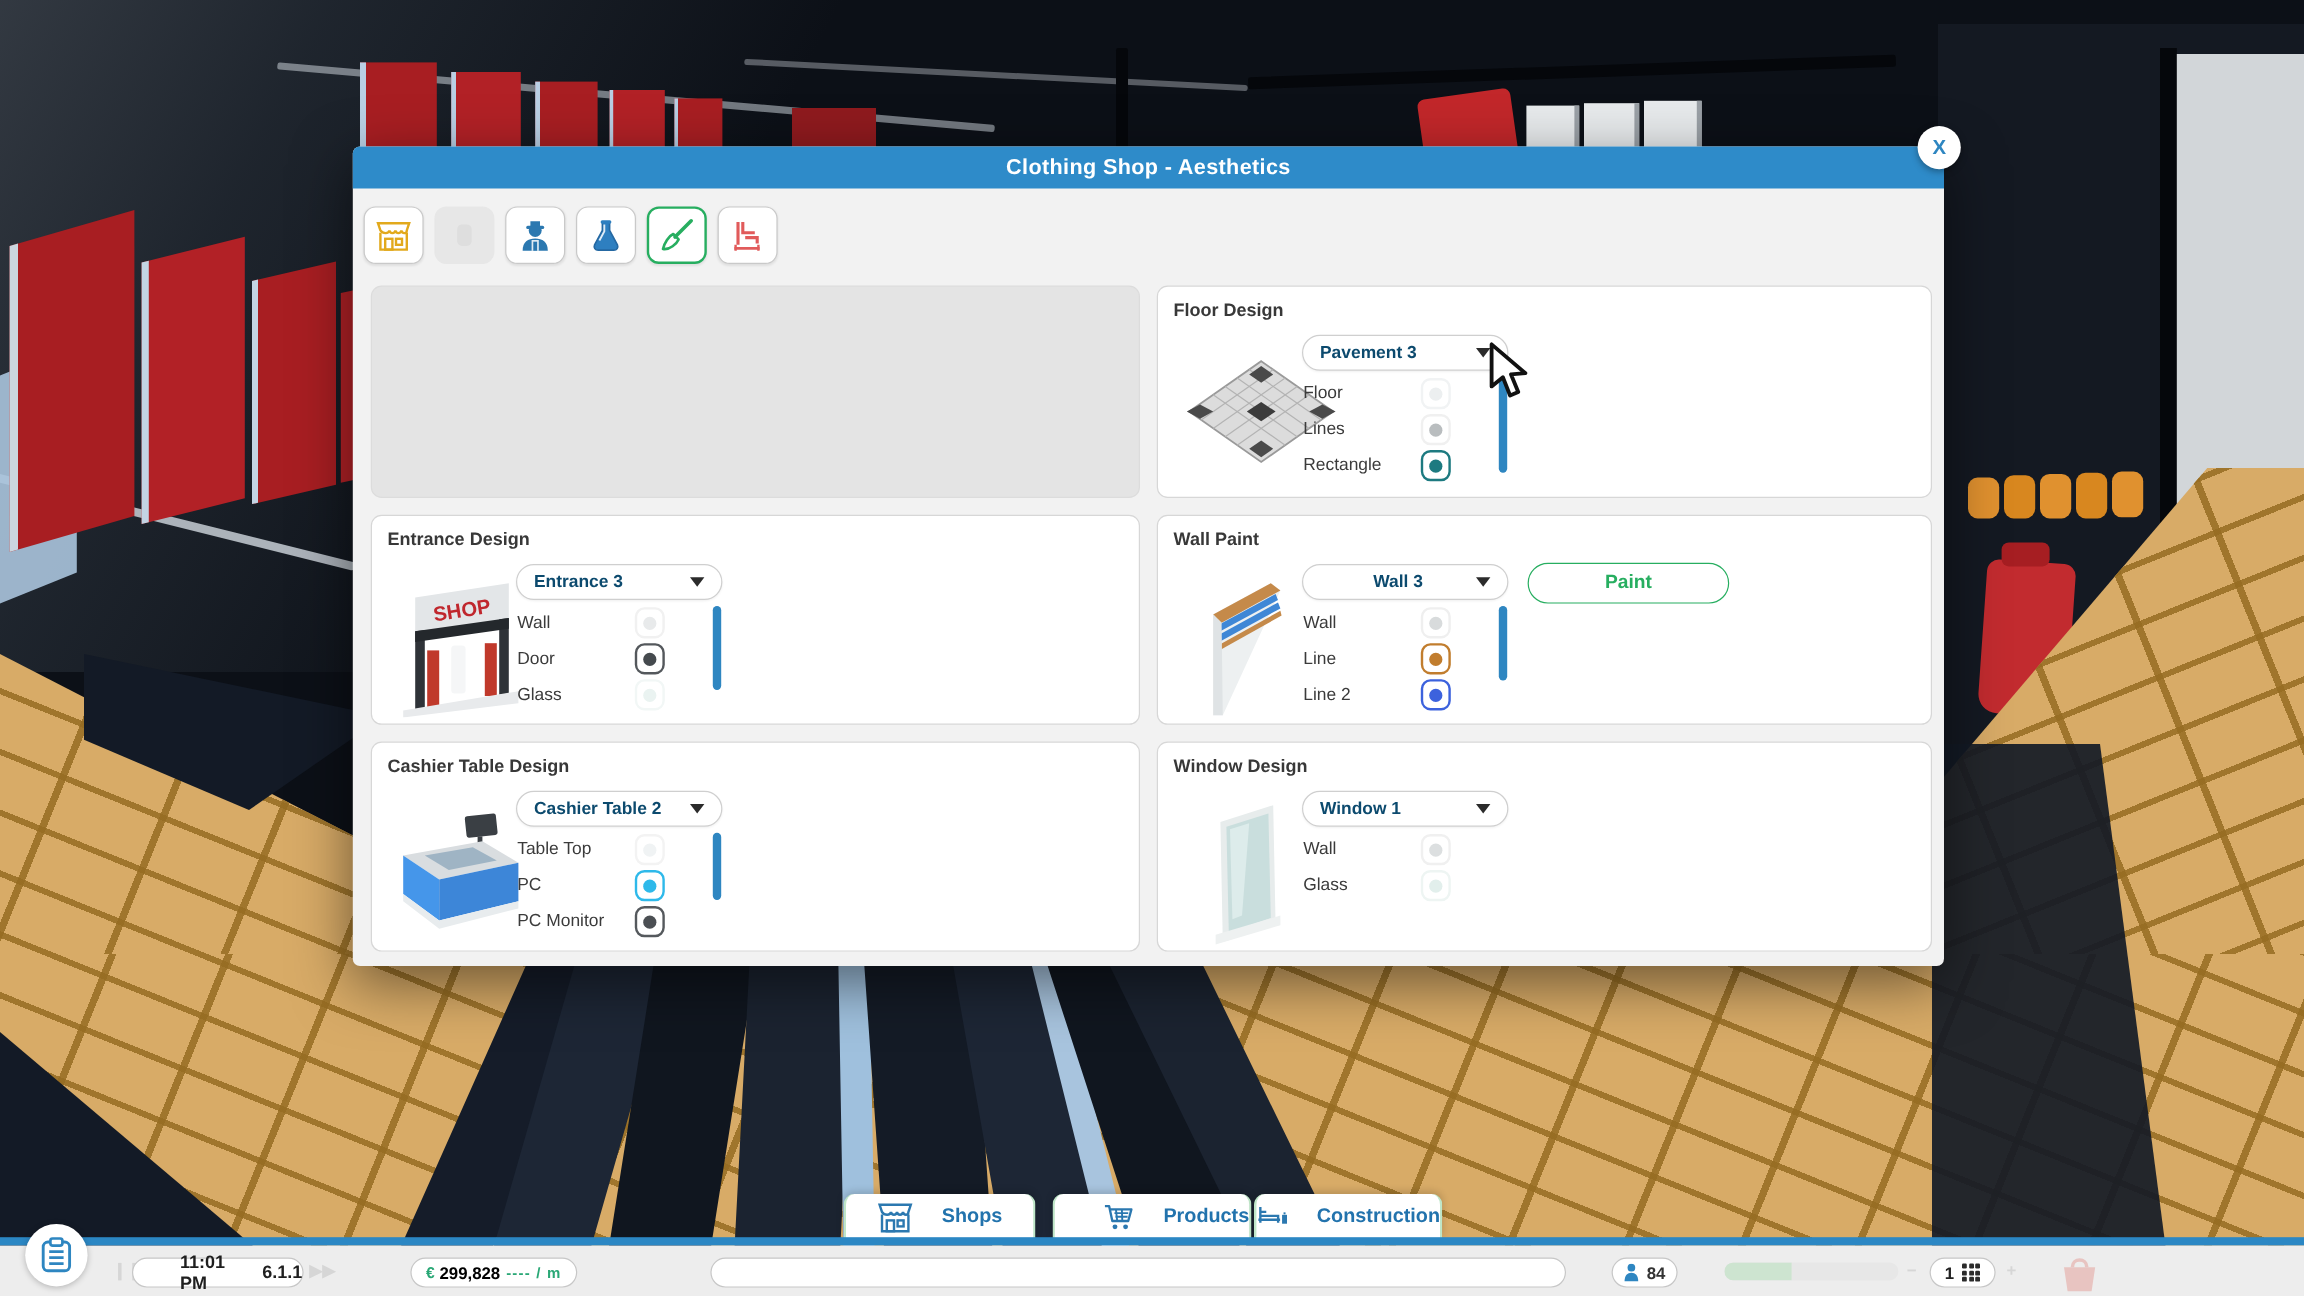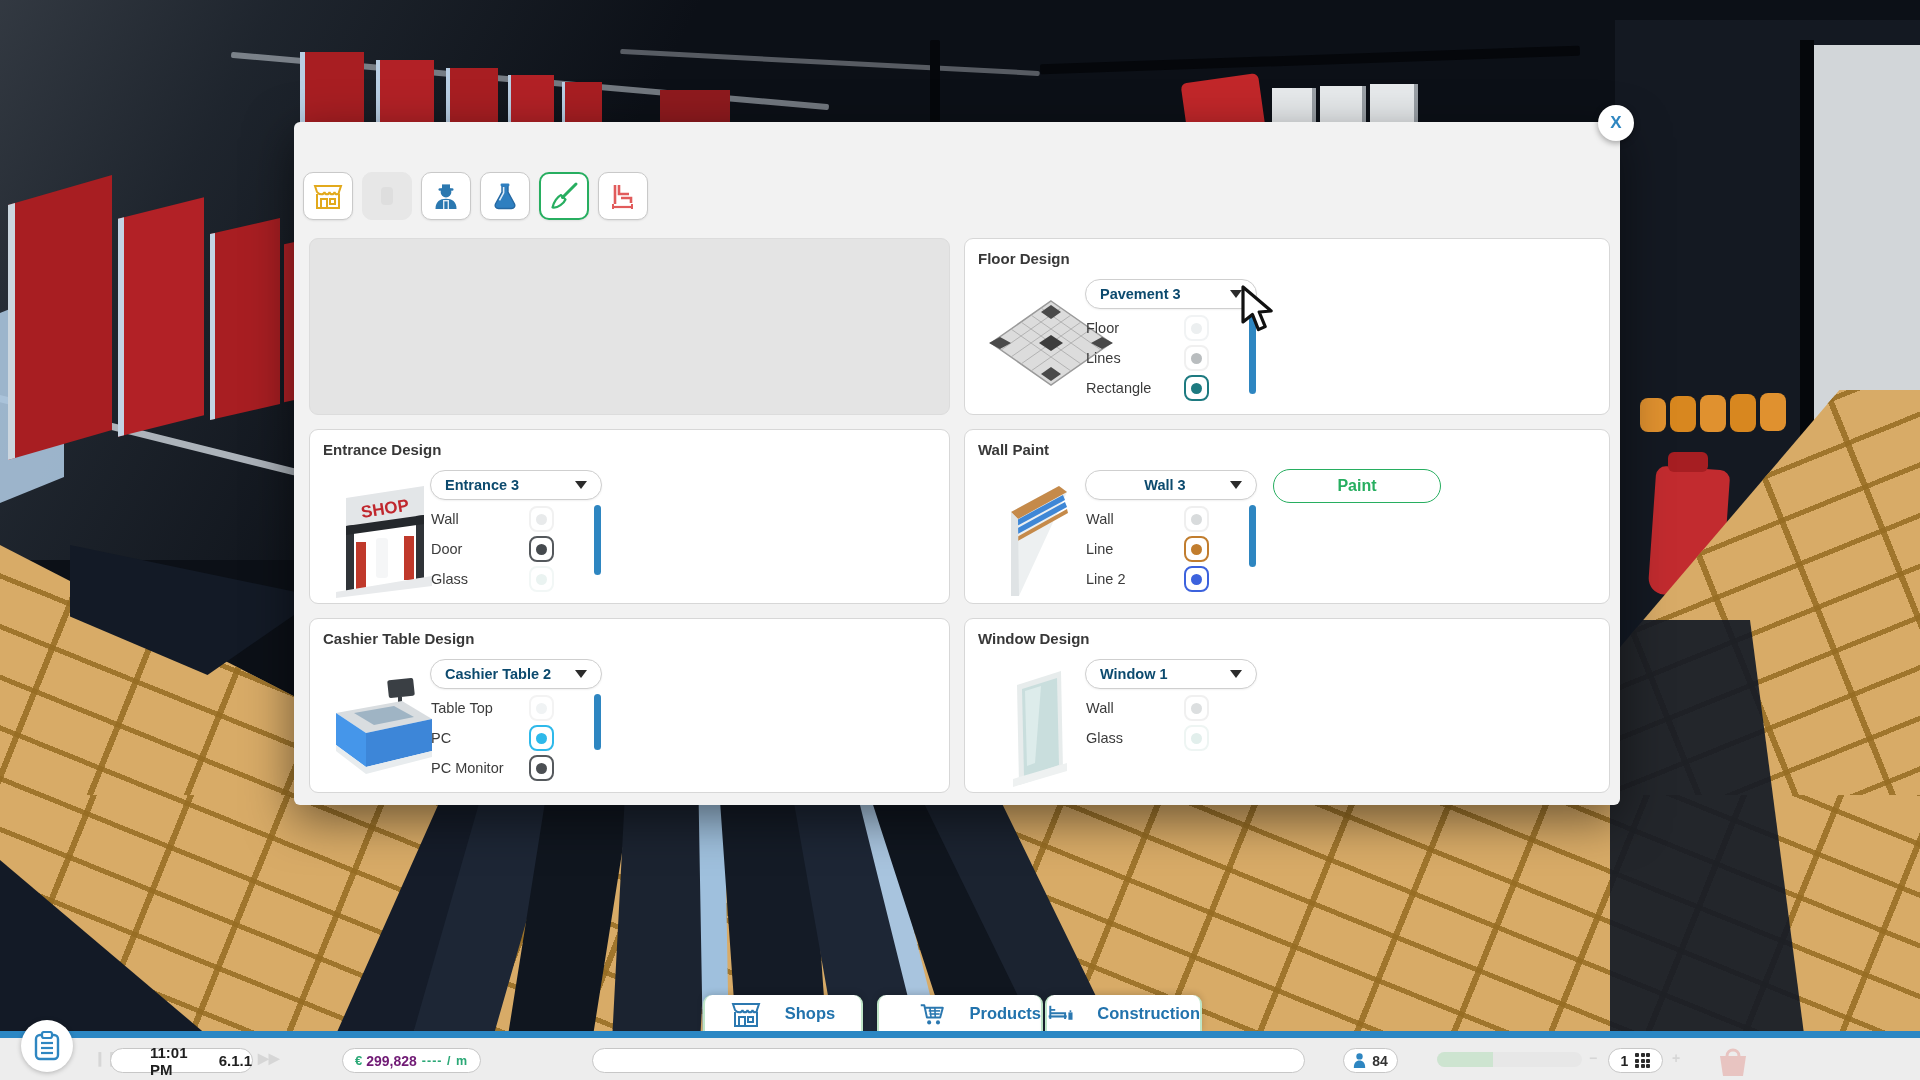--- a/index.html
+++ b/index.html
@@ -86,21 +86,21 @@
   #statusbar { position:absolute; left:0; top:1038px; width:100%; height:42px; background:#ededed; z-index:7; }
   .pill { position:absolute; top:10px; height:25px; background:#fff; border:1px solid #c7c7c7;
     border-radius:13px; display:flex; align-items:center; justify-content:center; }
   #journal-btn { position:absolute; left:21px; top:-18px; width:52px; height:52px; border-radius:50%;
     background:#fff; box-shadow:0 1px 5px rgba(0,0,0,.25); display:flex; align-items:center; justify-content:center; }
   .ghost { position:absolute; top:12px; color:#d6d6d6; font-size:14px; font-weight:700; }
   #time-pill { left:110px; width:143px; gap:9px;padding-left:39px; }
   #time-pill span { font-size:15px; font-weight:700; color:#1f1f1f; }
   #money-pill { left:342px; width:139px; padding:0 12px; justify-content:space-between; }
   #money-cur { color:#2aa876; font-size:13px; font-weight:700; margin-right:4px; }
-  #money-val { color:#701a75; font-size:14px; font-weight:700; }
+  #money-val { color:#000000; font-size:14px; font-weight:700; }
   #money-rate { color:#2aa876; font-size:12.5px; font-weight:700; letter-spacing:1px; }
   #ticker-pill { left:592px; width:713px; }
   #pop-pill { left:1343px; width:55px; gap:6px; }
   #pop-pill span { font-size:14px; font-weight:700; color:#333; }
   #speed-track { position:absolute; left:1437px; top:14px; width:145px; height:15px; border-radius:8px;
     background:#e7e7e7; overflow:hidden; }
   #speed-fill { position:absolute; left:0; top:0; width:56px; height:100%; background:#cde4d0; }
   #zoom-pill { left:1608px; width:55px; gap:7px; }
   #zoom-pill span { font-size:14px; font-weight:700; color:#222; }
   .gridglyph { display:grid; grid-template-columns:repeat(3,4px); grid-auto-rows:4px; gap:1.5px; }
@@ -179,20 +179,23 @@
     <div class="pilebar" style="left:810px;top:670px;width:84px;height:440px;background:#1d2635;transform:rotate(-10deg);"></div>
     <div class="pilebar" style="left:884px;top:690px;width:22px;height:420px;background:#a8c4de;transform:rotate(-14deg);"></div>
     <div class="pilebar" style="left:906px;top:700px;width:80px;height:400px;background:#10161f;transform:rotate(-18deg);"></div>
     <div class="pilebar" style="left:980px;top:740px;width:70px;height:340px;background:#1b2330;transform:rotate(-26deg);"></div>
     <div class="pilebar" style="left:648px;top:648px;width:10px;height:90px;background:#c8962e;transform:rotate(14deg);"></div>
     <div class="pilebar" style="left:836px;top:645px;width:10px;height:95px;background:#c8962e;transform:rotate(-12deg);"></div>
   </div>
 </div>
 
 <div id="dialog">
+  <div id="dialog-titlebar">
+    <span id="dialog-title">Clothing Shop - Aesthetics</span>
+  </div>
   <div id="close-btn">
     <span>X</span>
   </div>
 
   <div id="toolbar">
       <div class="toolbtn" data-kind="store" data-state="normal">
     <svg class="i-store" width="30" height="28" viewBox="0 0 30 28">
       <path d="M4 10 L2 4 L28 4 L26 10 C26 13 22 13 21.5 10 C21 13 17 13 16.5 10 C16 13 12 13 11.5 10 C11 13 6 13 4 10 Z" fill="none" stroke="#e2a91c" stroke-width="2"></path>
       <path d="M4 12 L4 26 L26 26 L26 12" fill="none" stroke="#e2a91c" stroke-width="2"></path>
       <rect x="8" y="17" width="6" height="9" fill="none" stroke="#e2a91c" stroke-width="2"></rect>

